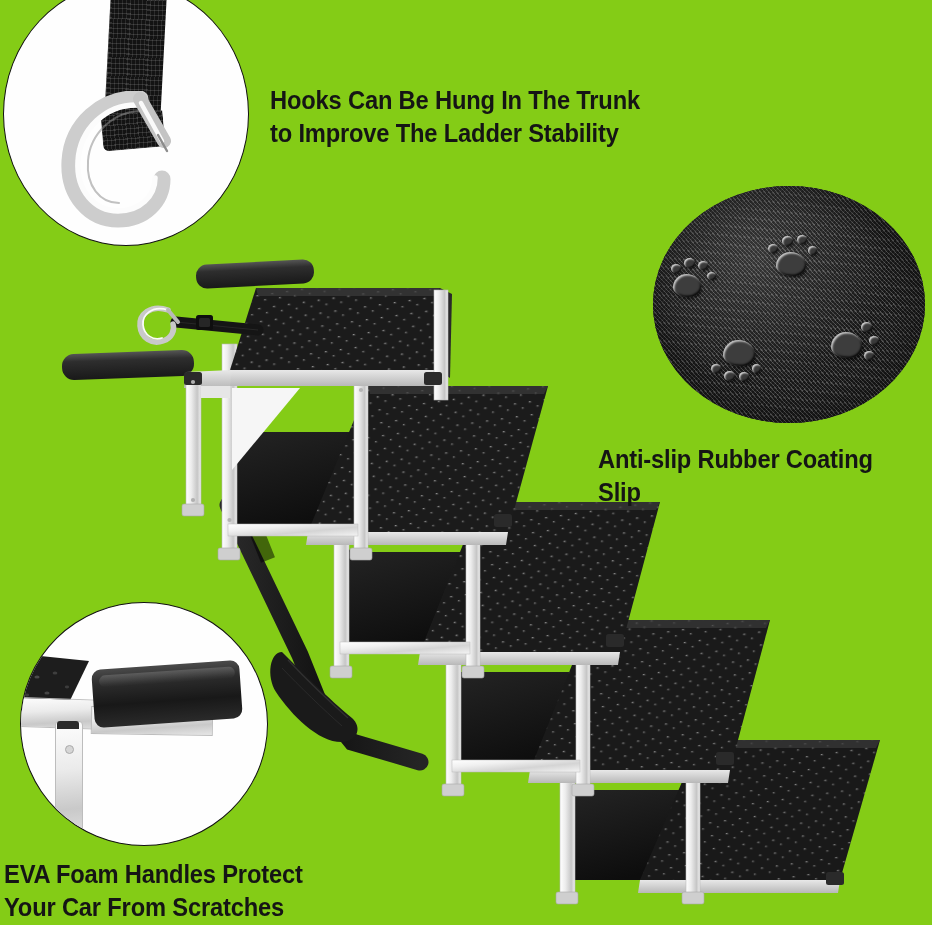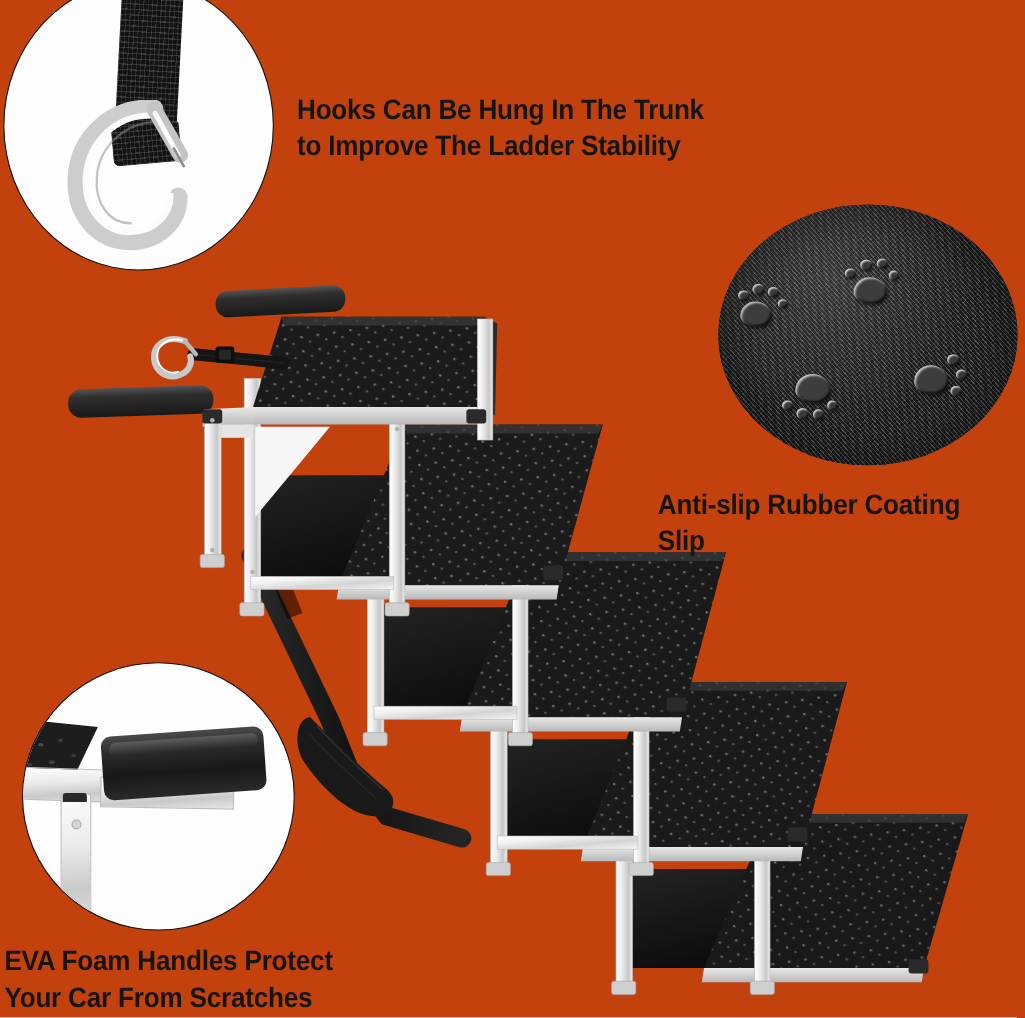--- a/index.html
+++ b/index.html
@@ -4,21 +4,21 @@
 <style>
   html, body {
     margin: 0;
     padding: 0;
     background: #ffffff;
   }
   #page {
     position: relative;
     width: 932px;
     height: 925px;
-    background: #c2410c;
+    background: #84cc16;
     overflow: hidden;
     font-family: "Liberation Sans", "DejaVu Sans", sans-serif;
   }
 
   
   .callout-text {
     position: absolute;
     font-weight: 700;
     color: #151515;
     letter-spacing: -0.2px;

